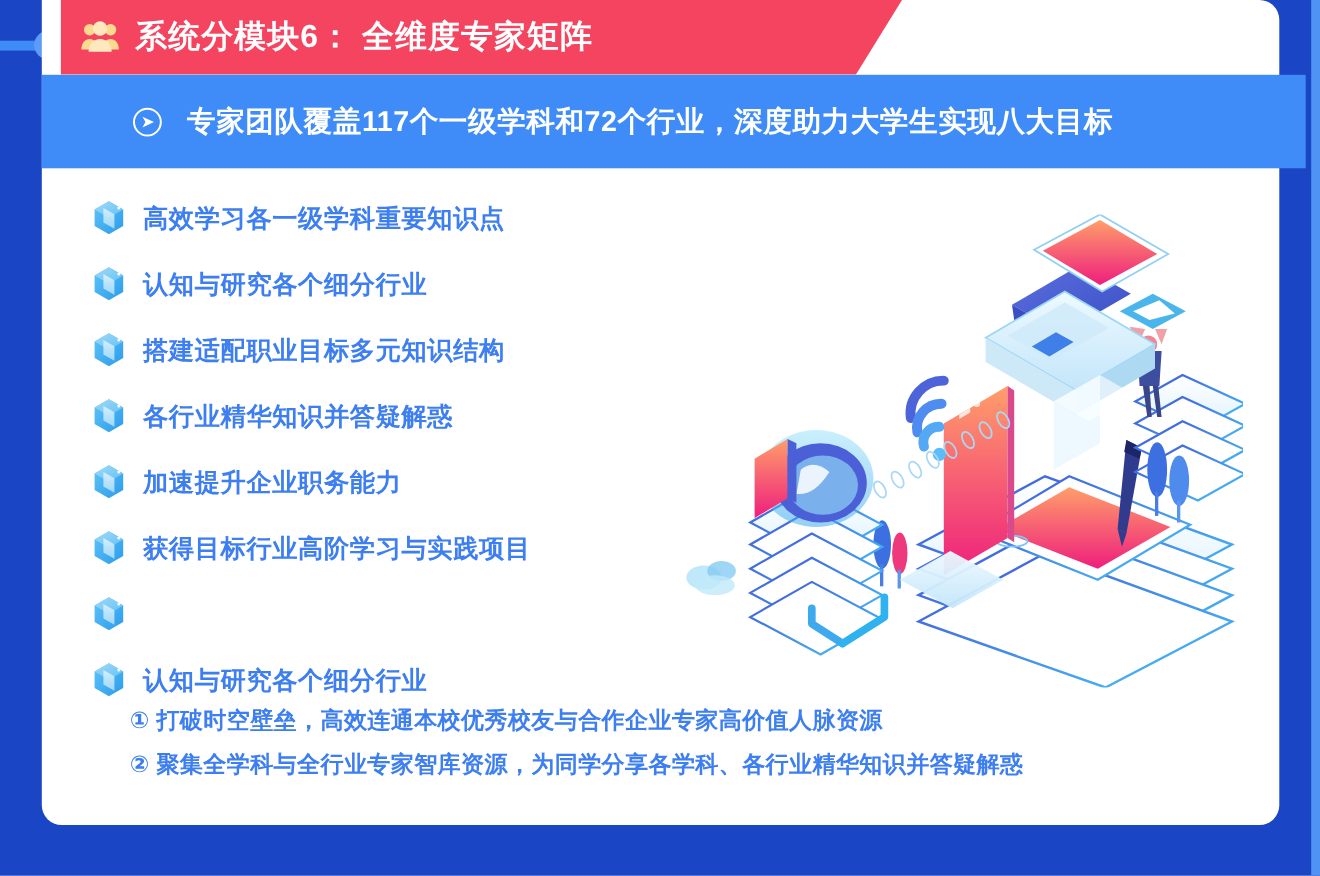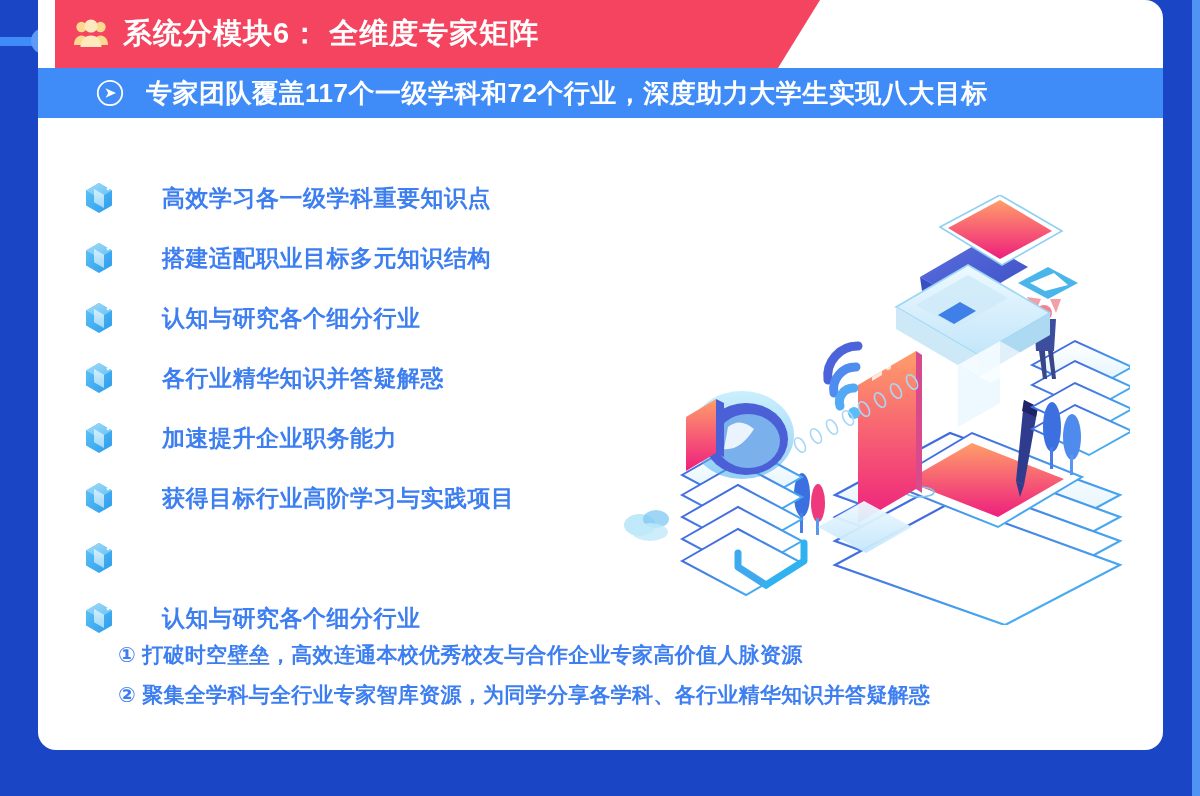--- a/index.html
+++ b/index.html
@@ -29,32 +29,32 @@
     display:flex;align-items:center;
   }
   #red-banner .hdr-icon{margin-left:18px;margin-right:14px;display:flex;align-items:center;}
   #red-banner .hdr-title{
     color:#ffffff;font-size:29px;font-weight:bold;letter-spacing:1px;
     white-space:nowrap;
   }
 
   
   #blue-banner{
-    position:absolute;left:38px;top:68px;width:1125px;height:50px;
+    position:absolute;left:38px;top:68px;width:1125px;height:85px;
     background:#3f8cf8;
-    display:flex;align-items:center;
+    display:flex;align-items:center;padding-left:24px;
   }
   #blue-banner .sub-icon{margin-left:58px;margin-right:22px;display:flex;align-items:center;}
   #blue-banner .sub-text{
     color:#ffffff;font-size:26px;font-weight:bold;white-space:nowrap;letter-spacing:.5px;
   }
 
   
   #bullet-list{position:absolute;left:84px;top:168px;width:640px;}
-  .bullet-row{height:60px;display:flex;align-items:center;gap:32px;}
+  .bullet-row{height:60px;display:flex;align-items:center;}
   .bullet-icon{width:30px;height:32px;flex:0 0 30px;margin-right:16px;display:flex;align-items:center;}
   .bullet-text{color:#3d7ef0;font-size:23px;font-weight:bold;white-space:nowrap;letter-spacing:.5px;}
 
   
   #sub-notes{position:absolute;left:118px;top:641px;}
   .note-row{height:40px;display:flex;align-items:flex-start;}
   .note-text{color:#3d7ef0;font-size:21px;font-weight:bold;white-space:nowrap;letter-spacing:.3px;}
 
   
   #illustration{position:absolute;left:620px;top:195px;width:510px;height:430px;}
@@ -123,33 +123,33 @@
 
   <div class="bullet-row">
     <span class="bullet-icon">
       <svg width="30" height="32" viewBox="0 0 30 32" xmlns="http://www.w3.org/2000/svg">
         <polygon points="15,1 28,8.5 28,23.5 15,31 2,23.5 2,8.5" fill="url(#cl)"></polygon>
         <polygon points="15,1 28,8.5 15,16 2,8.5" fill="url(#ct)"></polygon>
         <polygon points="10,7 20,12.8 20,26 10,20.2" fill="url(#cm)" opacity="0.92"></polygon>
         <circle cx="24" cy="7" r="1.4" fill="#ffffff" opacity="0.9"></circle>
       </svg>
     </span>
+    <span class="bullet-text">认知与研究各个细分行业</span>
+  </div>
+
+  <div class="bullet-row">
+    <span class="bullet-icon">
+      <svg width="30" height="32" viewBox="0 0 30 32" xmlns="http://www.w3.org/2000/svg">
+        <polygon points="15,1 28,8.5 28,23.5 15,31 2,23.5 2,8.5" fill="url(#cl)"></polygon>
+        <polygon points="15,1 28,8.5 15,16 2,8.5" fill="url(#ct)"></polygon>
+        <polygon points="10,7 20,12.8 20,26 10,20.2" fill="url(#cm)" opacity="0.92"></polygon>
+        <circle cx="24" cy="7" r="1.4" fill="#ffffff" opacity="0.9"></circle>
+      </svg>
+    </span>
     <span class="bullet-text">搭建适配职业目标多元知识结构</span>
-  </div>
-
-  <div class="bullet-row">
-    <span class="bullet-icon">
-      <svg width="30" height="32" viewBox="0 0 30 32" xmlns="http://www.w3.org/2000/svg">
-        <polygon points="15,1 28,8.5 28,23.5 15,31 2,23.5 2,8.5" fill="url(#cl)"></polygon>
-        <polygon points="15,1 28,8.5 15,16 2,8.5" fill="url(#ct)"></polygon>
-        <polygon points="10,7 20,12.8 20,26 10,20.2" fill="url(#cm)" opacity="0.92"></polygon>
-        <circle cx="24" cy="7" r="1.4" fill="#ffffff" opacity="0.9"></circle>
-      </svg>
-    </span>
-    <span class="bullet-text">认知与研究各个细分行业</span>
   </div>
 
   <div class="bullet-row">
     <span class="bullet-icon">
       <svg width="30" height="32" viewBox="0 0 30 32" xmlns="http://www.w3.org/2000/svg">
         <polygon points="15,1 28,8.5 28,23.5 15,31 2,23.5 2,8.5" fill="url(#cl)"></polygon>
         <polygon points="15,1 28,8.5 15,16 2,8.5" fill="url(#ct)"></polygon>
         <polygon points="10,7 20,12.8 20,26 10,20.2" fill="url(#cm)" opacity="0.92"></polygon>
         <circle cx="24" cy="7" r="1.4" fill="#ffffff" opacity="0.9"></circle>
       </svg>

